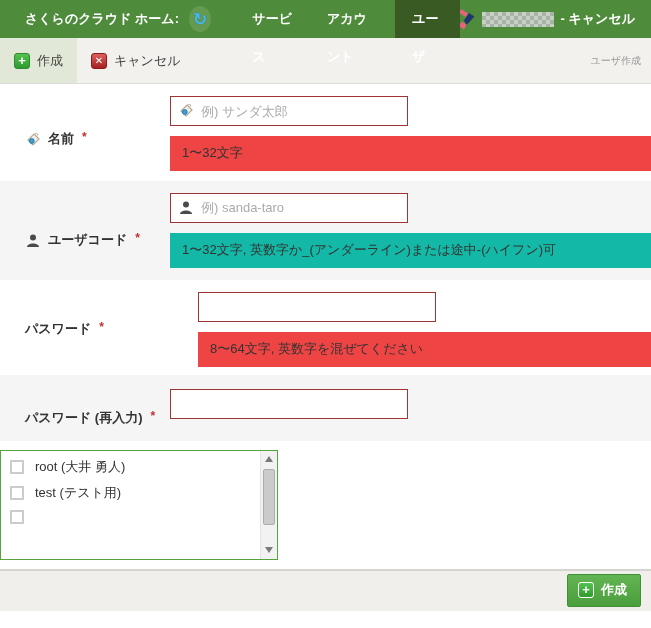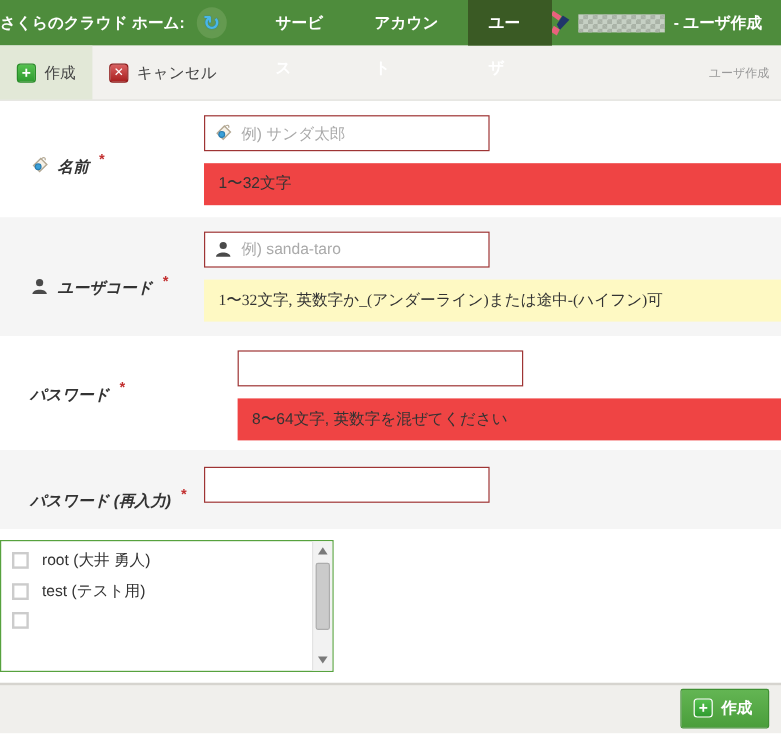--- a/index.html
+++ b/index.html
@@ -2,21 +2,21 @@
 <html><head>
 <meta charset="utf-8">
 <style>
   * { margin:0; padding:0; box-sizing:border-box; }
   html,body { width:651px; height:628px; overflow:hidden;
     font-family:"Liberation Sans","DejaVu Sans",sans-serif; background:#fff; }
 
   
   .header { height:38px; background:#4e8c3c; display:flex; align-items:stretch;
     color:#fff; font-size:13px; font-weight:bold; }
-  .brand { line-height:38px; white-space:nowrap; }
+  .brand { line-height:38px; padding-left:25px; white-space:nowrap; }
   .refresh-wrap { width:26px; height:26px; margin:6px 10px 0 10px; border-radius:50%;
     background:#649a50; display:flex; align-items:center; justify-content:center; }
   .refresh-glyph { color:#49b7e8; font-size:17px; font-weight:bold; line-height:1;
     text-shadow:0 0 1px #1b6fa0; }
   .nav { display:flex; align-items:stretch; margin-left:14px; }
   .nav-item { line-height:38px; padding:0 17px; cursor:pointer; }
   .nav-item.active { background:#3a5a24; }
   .header-spacer { flex:1; }
   .user-area { display:flex; align-items:center; padding-right:16px; gap:7px; }
   .sakura-logo { width:15px; height:22px; }
@@ -39,35 +39,35 @@
     background:linear-gradient(#d96060,#a81f1f); border:1px solid #8e1b1b;
     color:#fff; font-weight:bold; font-size:10px; line-height:14px; text-align:center; }
   .page-title { margin-left:auto; align-self:center; padding-right:10px;
     color:#999; font-size:10px; }
 
   
   .row { display:flex; background:#fff; }
   .row.alt { background:#f5f5f5; }
   .label-col { width:170px; flex:0 0 170px; padding-left:25px;
     font-size:13px; font-weight:bold; color:#333; }
-  .label-inner { display:flex; align-items:flex-start; gap:7px; white-space:nowrap;font-style:italic; }
+  .label-inner { display:flex; align-items:flex-end; gap:7px; white-space:nowrap; }
   .req { color:#c23030; font-size:12px; position:relative; top:-4px; margin-left:1px; }
   .content-col { flex:1; min-width:0; }
 
   .input-wrap { position:relative; width:238px; }
   .text-input { width:238px; height:30px; border:1px solid #9e3434; background:#fff;
     font-size:13px; color:#555; padding:0 8px; outline:none;
     font-family:"Liberation Sans","DejaVu Sans",sans-serif; }
   .text-input.with-icon { padding-left:30px; }
   .text-input::placeholder { color:#aaa; opacity:1; }
   .input-icon { position:absolute; left:8px; top:7px; width:16px; height:16px; }
 
   .hint { margin-top:10px; background:#ef4444; padding:8px 12px;
     font-size:13px; color:#333; line-height:1.45; }
-  .row.alt .hint { background:#fef9c3;font-family:Liberation Serif, serif; }
+  .row.alt .hint { background:#14b8a6; }
 
   .row-name { padding:12px 0 10px; }
   .row-name .label-col { padding-top:34px; }
   .row-usercode { padding:12px 0 12px; }
   .row-usercode .label-col { padding-top:38px; }
   .row-password { padding:12px 0 8px;gap:28px; }
   .row-password .label-col { padding-top:28px; }
   .row-password2 { padding:14px 0; }
   .row-password2 .label-col { padding-top:20px; }
   .row-permissions { padding:9px 0; }
@@ -117,21 +117,21 @@
     <div class="nav-item active">ユーザ</div>
   </div>
   <div class="header-spacer"></div>
   <div class="user-area">
     <svg class="sakura-logo" viewBox="0 0 15 22">
       <path d="M1 1 L8 5.5 L5.5 9 L-1 4.5 Z" fill="#e8627d"></path>
       <path d="M9 5 L14.5 8.5 L6.5 17 L4 12.5 Z" fill="#20356b"></path>
       <path d="M1.5 13.5 L6.5 16.5 L4 21.5 L-1 18.5 Z" fill="#e8627d"></path>
     </svg>
     <div class="redacted"></div>
-    <div class="logout-label">- ユーザ作成</div>
+    <div class="logout-label">- キャンセル</div>
   </div>
 </div>
 
 <div class="toolbar">
   <div class="tb-btn create">
     <span class="plus-icon">+</span>
     <span>作成</span>
   </div>
   <div class="tb-btn">
     <span class="x-icon">✕</span>

